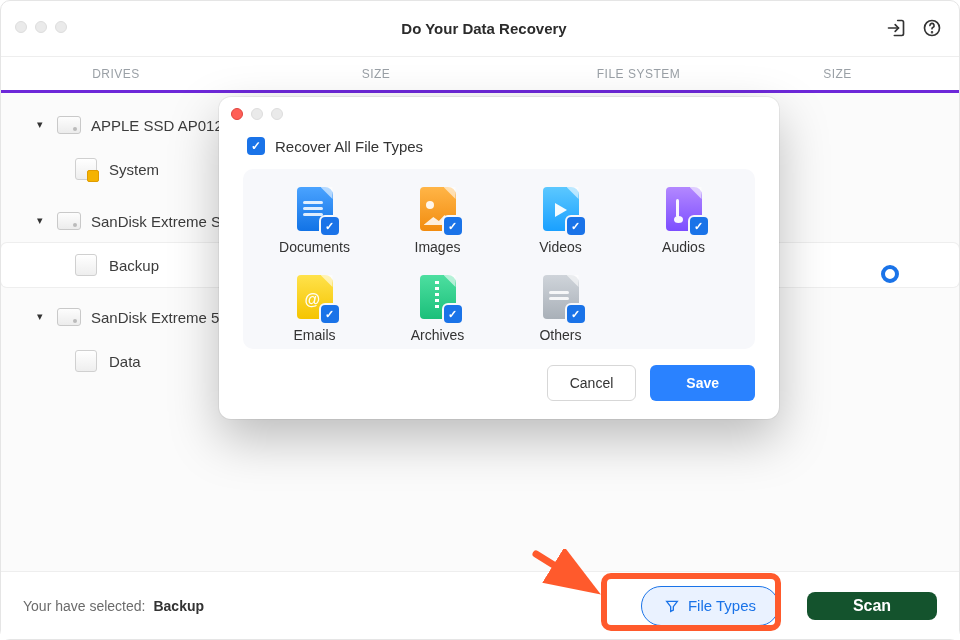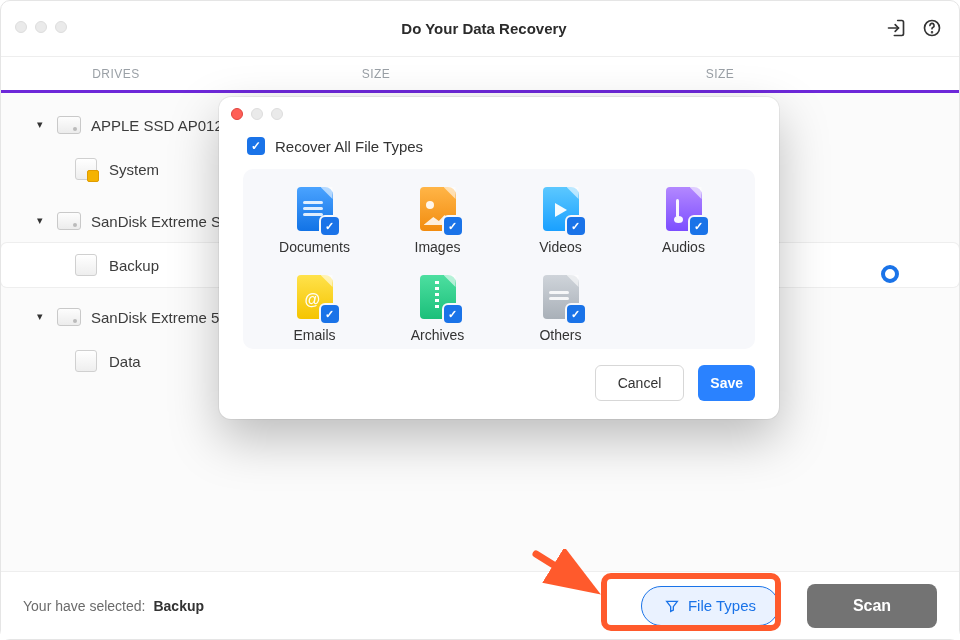--- a/index.html
+++ b/index.html
@@ -29,21 +29,21 @@
   .vol-row.selected { background: #fff; box-shadow: 0 0 0 1px #eee; border-radius: 6px; position: relative; }
   .vol-icon { width: 22px; height: 22px; border: 1px solid #d0d0d0; border-radius: 3px; background: linear-gradient(#fff,#eee); position: relative; }
   .vol-icon.sys::after{content:"";position:absolute;right:-3px;bottom:-3px;width:10px;height:10px;border-radius:2px;background:#f5b301;border:1px solid #e09c00;}
   .selected-radio { position: absolute; right: 60px; top: 264px; width: 18px; height: 18px; border-radius: 50%; border: 4px solid #1a73e8; background: #fff; }
 
   .footer { position: absolute; bottom: 0; left: 0; right: 0; height: 68px; border-top: 1px solid #eee; display: flex; align-items: center; padding: 0 22px; background: #fff; }
   .footer-label { color: #6b6b6b; font-size: 14px; }
   .footer-value { margin-left: 8px; font-weight: 600; color: #333; font-size: 14px;}
   .footer-spacer { flex: 1; }
   .btn-filetypes { height: 40px; padding: 0 22px; border: 1.5px solid #1a73e8; color: #1a73e8; background: #eaf2ff; border-radius: 20px; display: flex; align-items: center; gap: 8px; font-size: 15px; font-weight: 500;}
-  .btn-scan { margin-left: 28px; height: 44px; width: 130px; background: #737373; color: #fff; border: none; border-radius: 8px; font-size: 16px; font-weight: 600; }
+  .btn-scan { margin-left: 28px; height: 28px; width: 130px; background: #14532d; color: #fff; border: none; border-radius: 8px; font-size: 16px; font-weight: 600; }
 
   .callout-box { position: absolute; pointer-events: none; border: 6px solid #ff5a2c; border-radius: 10px; left: 600px; bottom: 8px; width: 180px; height: 58px; }
   .callout-arrow { position: absolute; left: 530px; bottom: 40px; pointer-events:none; }
 
   
   .modal { position: absolute; left: 218px; top: 96px; width: 560px; background: #fff; border-radius: 12px; box-shadow: 0 20px 50px rgba(0,0,0,0.25), 0 0 0 1px rgba(0,0,0,0.05); padding: 0 0 18px 0; }
   .modal .mtitlebar { height: 34px; display:flex; align-items:center; padding-left:12px; gap:8px;}
   .mdot{width:12px;height:12px;border-radius:50%;}
   .mdot.red{background:#ff5f57;border:1px solid #e0443e;}
   .mdot.grey{background:#eaeaea;border:1px solid #ddd;}
@@ -56,21 +56,21 @@
   .ficon .badge{position:absolute;right:-6px;bottom:-4px;width:18px;height:18px;border-radius:4px;background:#1a73e8;display:flex;align-items:center;justify-content:center;color:#fff;font-size:11px;font-weight:700;box-shadow:0 0 0 2px #f7f8fb;}
   .ficon.doc{background:linear-gradient(#4aa3ff,#1273e6);}
   .ficon.img{background:linear-gradient(#ffb547,#f28c0f);}
   .ficon.vid{background:linear-gradient(#5cc8ff,#1aa0ff);}
   .ficon.aud{background:linear-gradient(#b388ff,#7c4dff);}
   .ficon.eml{background:linear-gradient(#ffe24b,#f5c400);}
   .ficon.arc{background:linear-gradient(#4ddfa0,#1bbf7a);}
   .ficon.oth{background:linear-gradient(#cfd4da,#a9b0b8);}
   .modal-actions{ display:flex; justify-content:flex-end; gap:14px; padding: 16px 24px 0 24px;}
   .btn-cancel{ height:36px; padding:0 22px; border:1px solid #d7d7d7; background:#fff; border-radius:6px; font-size:14px; color:#333;}
-  .btn-save{ height:36px; padding:0 12px; border:none; background:#2a82ff; color:#fff; border-radius:6px; font-size:14px; font-weight:600;}
+  .btn-save{ height:36px; padding:0 36px; border:none; background:#2a82ff; color:#fff; border-radius:6px; font-size:14px; font-weight:600;}
   .ficon .stripe{position:absolute;left:6px;right:10px;height:3px;background:rgba(255,255,255,0.85);border-radius:2px;}
 </style>
 </head>
 <body>
 
 <div class="window">
 
   <div class="titlebar">
     <div class="traffic">
       <div class="tdot"></div>
@@ -92,20 +92,21 @@
             <path d="M9.5 9a2.5 2.5 0 1 1 3.5 2.3c-.8.4-1 .9-1 1.7"></path>
             <circle cx="12" cy="17" r="0.5" fill="#333"></circle>
           </svg>
       </div>
     </div>
   </div>
 
   <div class="columns-header">
     <div class="col-drives">DRIVES</div>
     <div class="col-size">SIZE</div>
+    <div class="col-fs">FILE SYSTEM</div>
     <div class="col-type">SIZE</div>
   </div>
 
   <div class="body">
     <div class="drive-list">
 
       <div class="drive-group">
         <div class="drive-head">
           <span class="chev">▾</span>
           <span class="hdd-icon"></span>

